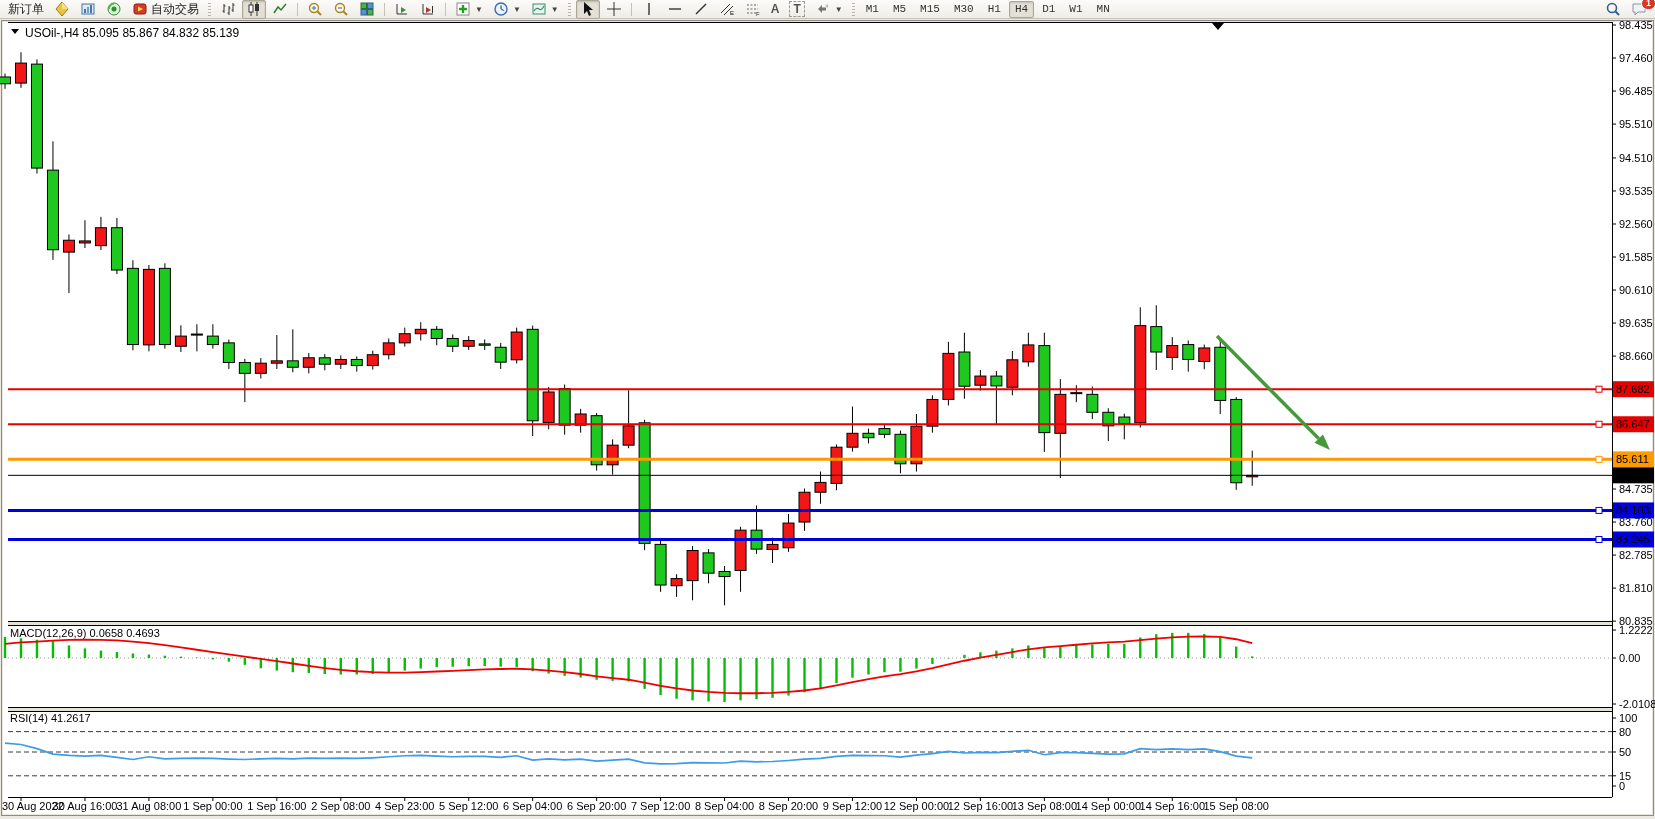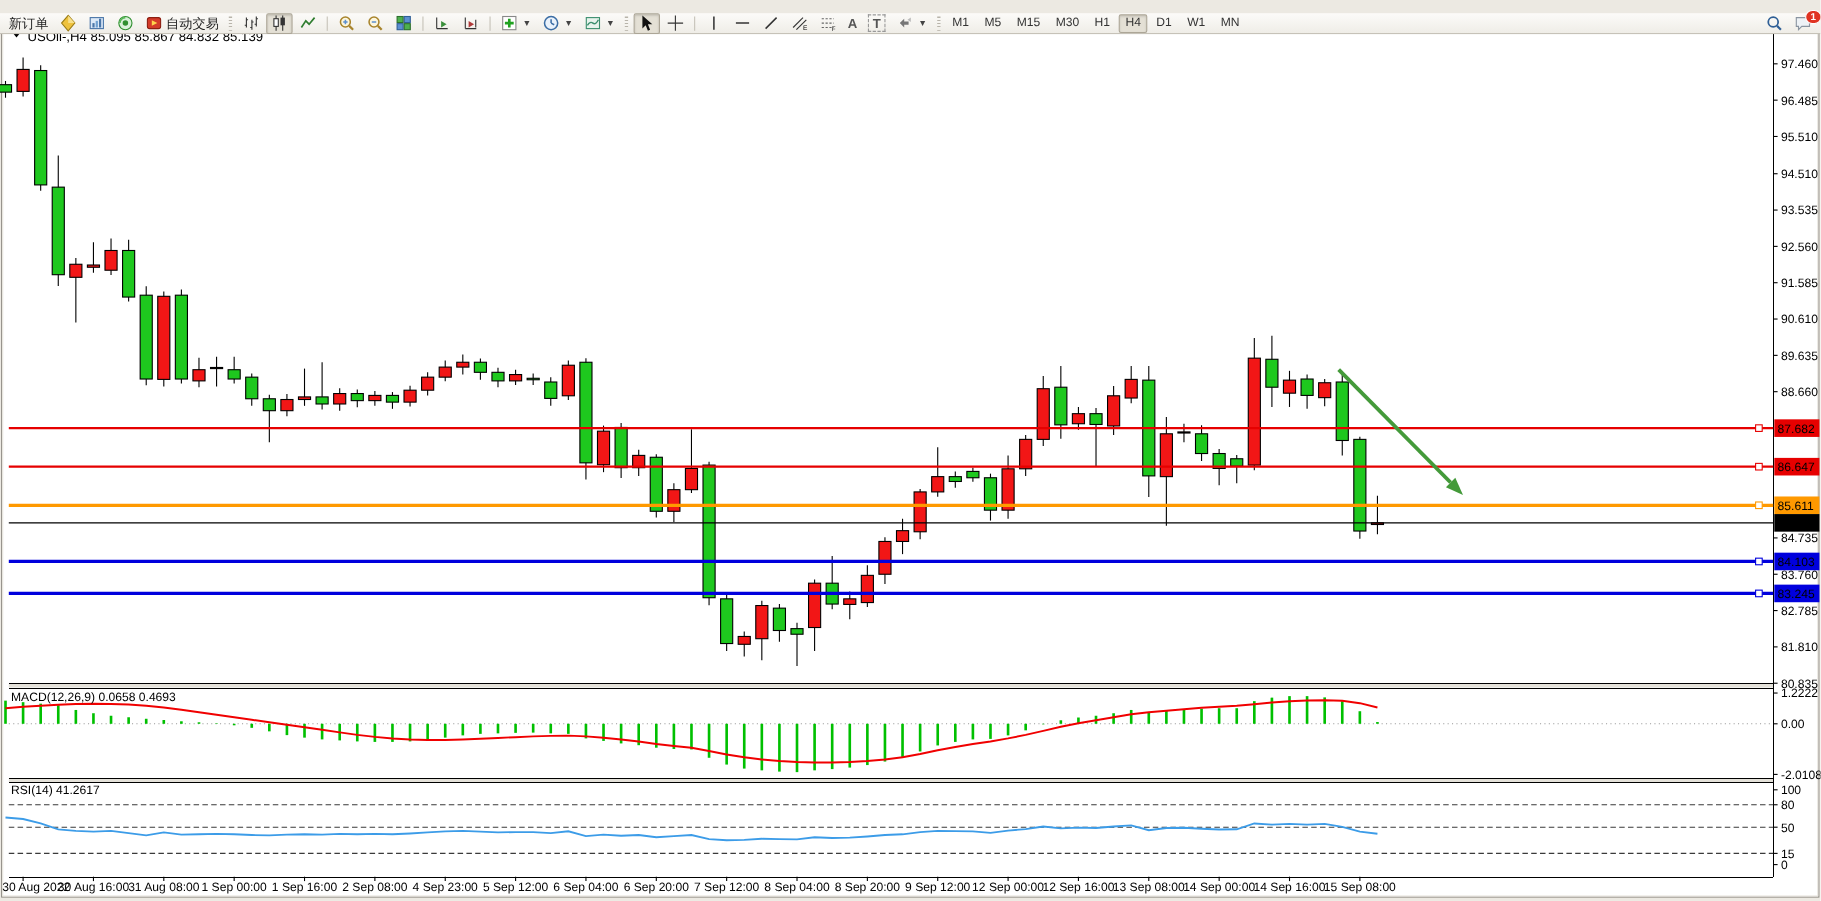--- a/index.html
+++ b/index.html
@@ -8,33 +8,33 @@
     background:#ece9e2;
     font-family:"Liberation Sans",sans-serif;
     -webkit-font-smoothing:antialiased;
   }
   
   .toolbar{
     position:absolute;top:0;left:0;width:1655px;height:19px;
     background:linear-gradient(#fcfbf9,#efede7);
     border-bottom:1px solid #c6c2b8;
     display:flex;align-items:center;gap:2px;padding:0 4px;
-    font-size:12px;color:#222;box-sizing:border-box;z-index:5;margin-top:12px;
+    font-size:12px;color:#222;box-sizing:border-box;z-index:5;
   }
   .tbtn{
     height:17px;display:inline-flex;align-items:center;justify-content:center;
     padding:0 3px;border:1px solid transparent;border-radius:2px;gap:3px;
     white-space:nowrap;cursor:default;
   }
   .tbtn.pressed{background:#e4e0d5;border-color:#aca697;box-shadow:inset 0 1px 2px rgba(0,0,0,.18);}
   .sep{width:1px;height:13px;background:#c6c2b8;margin:0 3px;flex:none;}
   .grip{width:3px;height:13px;margin:0 3px;flex:none;
     background:repeating-linear-gradient(to bottom,#b8b4aa 0 1px,transparent 1px 3px);}
   .tf{height:15px;padding:0 5px;display:inline-flex;align-items:center;border:1px solid transparent;
-      border-radius:2px;font-size:11px;color:#333;}
+      border-radius:2px;font-size:11px;color:#333;font-family:Liberation Mono, monospace;}
   .tf.active{background:#e4e0d5;border-color:#aca697;box-shadow:inset 0 1px 2px rgba(0,0,0,.15);}
   .spacer{flex:1;}
   .caret{font-size:8px;color:#444;margin-left:1px;}
   .icon16{width:16px;height:16px;display:block;flex:none;}
   .badge{
     position:absolute;top:-4px;right:-6px;background:#e03423;color:#fff;
     border-radius:8px;font-size:9px;line-height:11px;padding:0 4px;font-weight:bold;
     border:1px solid #fff;
   }
   .chat-wrap{position:relative;}

